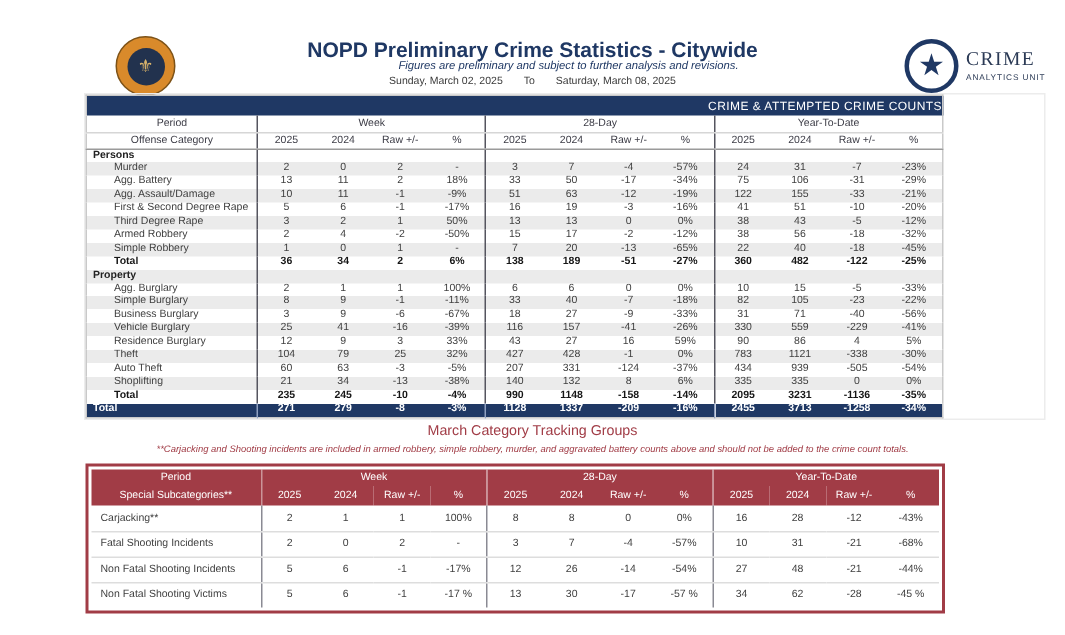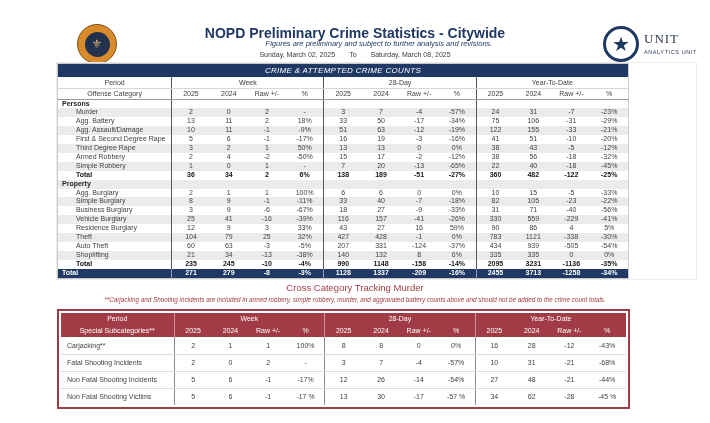--- a/index.html
+++ b/index.html
@@ -33,21 +33,21 @@
   .lr-text{ margin-left:5px; padding-top:5px; }
   .lr-acronym{ font-family:"Liberation Serif", serif; font-size:13px; color:#2b3a55; letter-spacing:1px; }
   .lr-unit{ font-size:5.5px; color:#2b3a55; letter-spacing:0.6px; margin-top:2px; }
 
   
   .main-wrap{ position:absolute; left:56px; top:62px; width:641px; border:1px solid #ececec; }
   table.main{ border-collapse:collapse; table-layout:fixed; width:572px;
               border:1px solid #c9c9c9; }
   col.c-lbl{ width:20%; } col.c-num{ width:6.6667%; }
   .caption{ background:var(--navy); color:#fff; font-size:8px; font-weight:bold;
-            height:13px; line-height:13px; text-align:center; letter-spacing:0.3px; padding:0;font-style:italic; }
+            height:13px; line-height:13px; text-align:right; letter-spacing:0.3px; padding:0; }
   .main th{ padding:0; font-weight:normal; }
   .grp th{ font-size:7px; color:#3c3c46; height:11px; text-align:center; border-bottom:1px solid #d6d6d6; }
   .cols th{ font-size:7px; color:#3c3c46; height:11px; text-align:center; border-bottom:1px solid #9a9a9a; }
   .main td{ font-size:7px; color:#3f3f3f; height:8.9px; line-height:8.9px; padding:0;
             text-align:center; white-space:nowrap; overflow:hidden; }
   .main td.lbl{ text-align:left; padding-left:18px; }
   .main tr.sec td{ font-weight:bold; color:#222; }
   .main tr.sec td.lbl{ padding-left:4px; }
   .main tr.striped{ background:var(--stripe); }
   .main tr.total td{ font-weight:bold; color:#161616; }
@@ -87,21 +87,21 @@
 
   <div class="title">NOPD Preliminary Crime Statistics - Citywide</div>
   <div class="subtitle">Figures are preliminary and subject to further analysis and revisions.</div>
   <div class="dates">
     <span>Sunday, March 02, 2025</span><span class="to">To</span><span>Saturday, March 08, 2025</span>
   </div>
 
   <div class="logo-right">
     <div class="star-circle">★</div>
     <div class="lr-text">
-      <div class="lr-acronym">UNIT</div>
+      <div class="lr-acronym">CRIME</div>
       <div class="lr-unit">ANALYTICS UNIT</div>
     </div>
   </div>
 
   <div class="main-wrap">
     <table class="main">
       <colgroup>
         <col class="c-lbl">
           <col class="c-num">
           <col class="c-num">
@@ -440,21 +440,21 @@
             <td class="num">-16%</td>
             <td class="num gsep">2455</td>
             <td class="num">3713</td>
             <td class="num">-1258</td>
             <td class="num">-34%</td>
           </tr>
         </tbody>
     </table>
   </div>
 
-  <div class="cross-title">Cross Category Tracking Murder</div>
+  <div class="cross-title">March Category Tracking Groups</div>
   <div class="cross-note">**Carjacking and Shooting incidents are included in armed robbery, simple robbery, murder, and aggravated battery counts above and should not be added to the crime count totals.</div>
 
   <div class="track-wrap">
     <table class="track">
       <colgroup>
         <col class="c-lbl">
           <col class="c-num">
           <col class="c-num">
           <col class="c-num">
           <col class="c-num">

